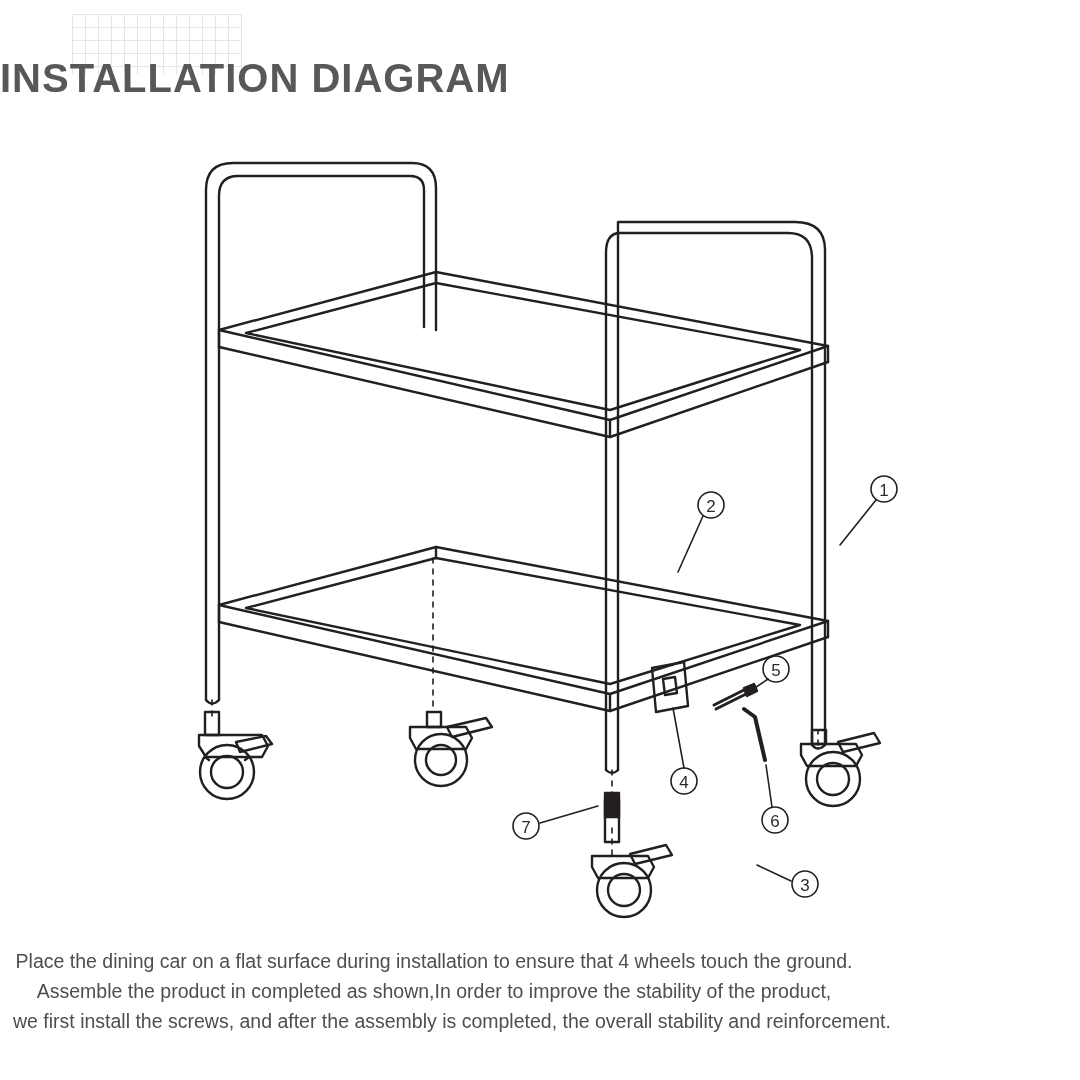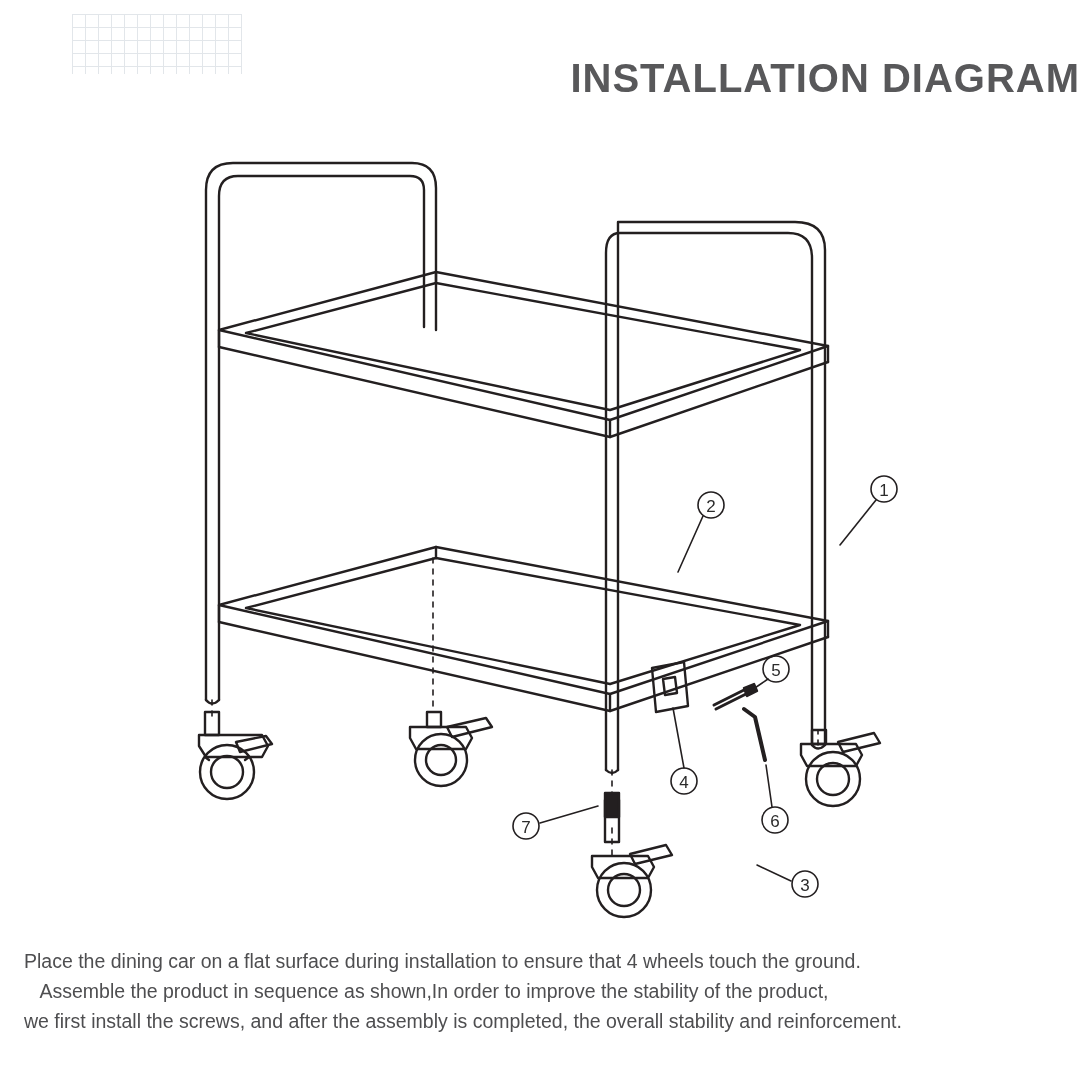--- a/index.html
+++ b/index.html
@@ -29,21 +29,21 @@
     background-image:
       linear-gradient(to right, #e2e6ea 1px, transparent 1px),
       linear-gradient(to bottom, #e2e6ea 1px, transparent 1px);
     background-size: 13px 13px;
   }
   .title {
     position: absolute;
     top: 56px;
     left: 0;
     width: 1080px;
-    text-align: right;
+    text-align: left;
     font-size: 40px;
     font-weight: bold;
     letter-spacing: 1px;
     color: #58585a;
   }
   #diagram {
     position: absolute;
     left: 0;
     top: 0;
     width: 1080px;
@@ -51,21 +51,21 @@
   }
   .caption {
     position: absolute;
     left: 0;
     bottom: 44px;
     width: 868px;
     text-align: center;
     color: #4e4e50;
     font-size: 19.5px;
     line-height: 30px;
-    padding: 0 24px;
+    padding: 0 13px;
     box-sizing: border-box;
   }
   .caption div { white-space: nowrap; }
   .calloutnum {
     font-size: 17px;
     fill: #2b2b2b;
     font-family: "Liberation Sans", sans-serif;
     text-anchor: middle;
     dominant-baseline: central;
   }
@@ -220,17 +220,17 @@
       <text class="calloutnum" x="805" y="885">3</text>
       <text class="calloutnum" x="684" y="782">4</text>
       <text class="calloutnum" x="776" y="670">5</text>
       <text class="calloutnum" x="775" y="821">6</text>
       <text class="calloutnum" x="526" y="827">7</text>
     </g>
   </svg>
 
   <div class="caption">
     <div>Place the dining car on a flat surface during installation to ensure that 4 wheels touch the ground.</div>
-    <div>Assemble the product in sequence as shown,In order to improve the stability of the product,</div>
+    <div>Assemble the product in completed as shown,In order to improve the stability of the product,</div>
     <div>we first install the screws, and after the assembly is completed, the overall stability and reinforcement.</div>
   </div>
 
 </div>
 
 </body></html>

